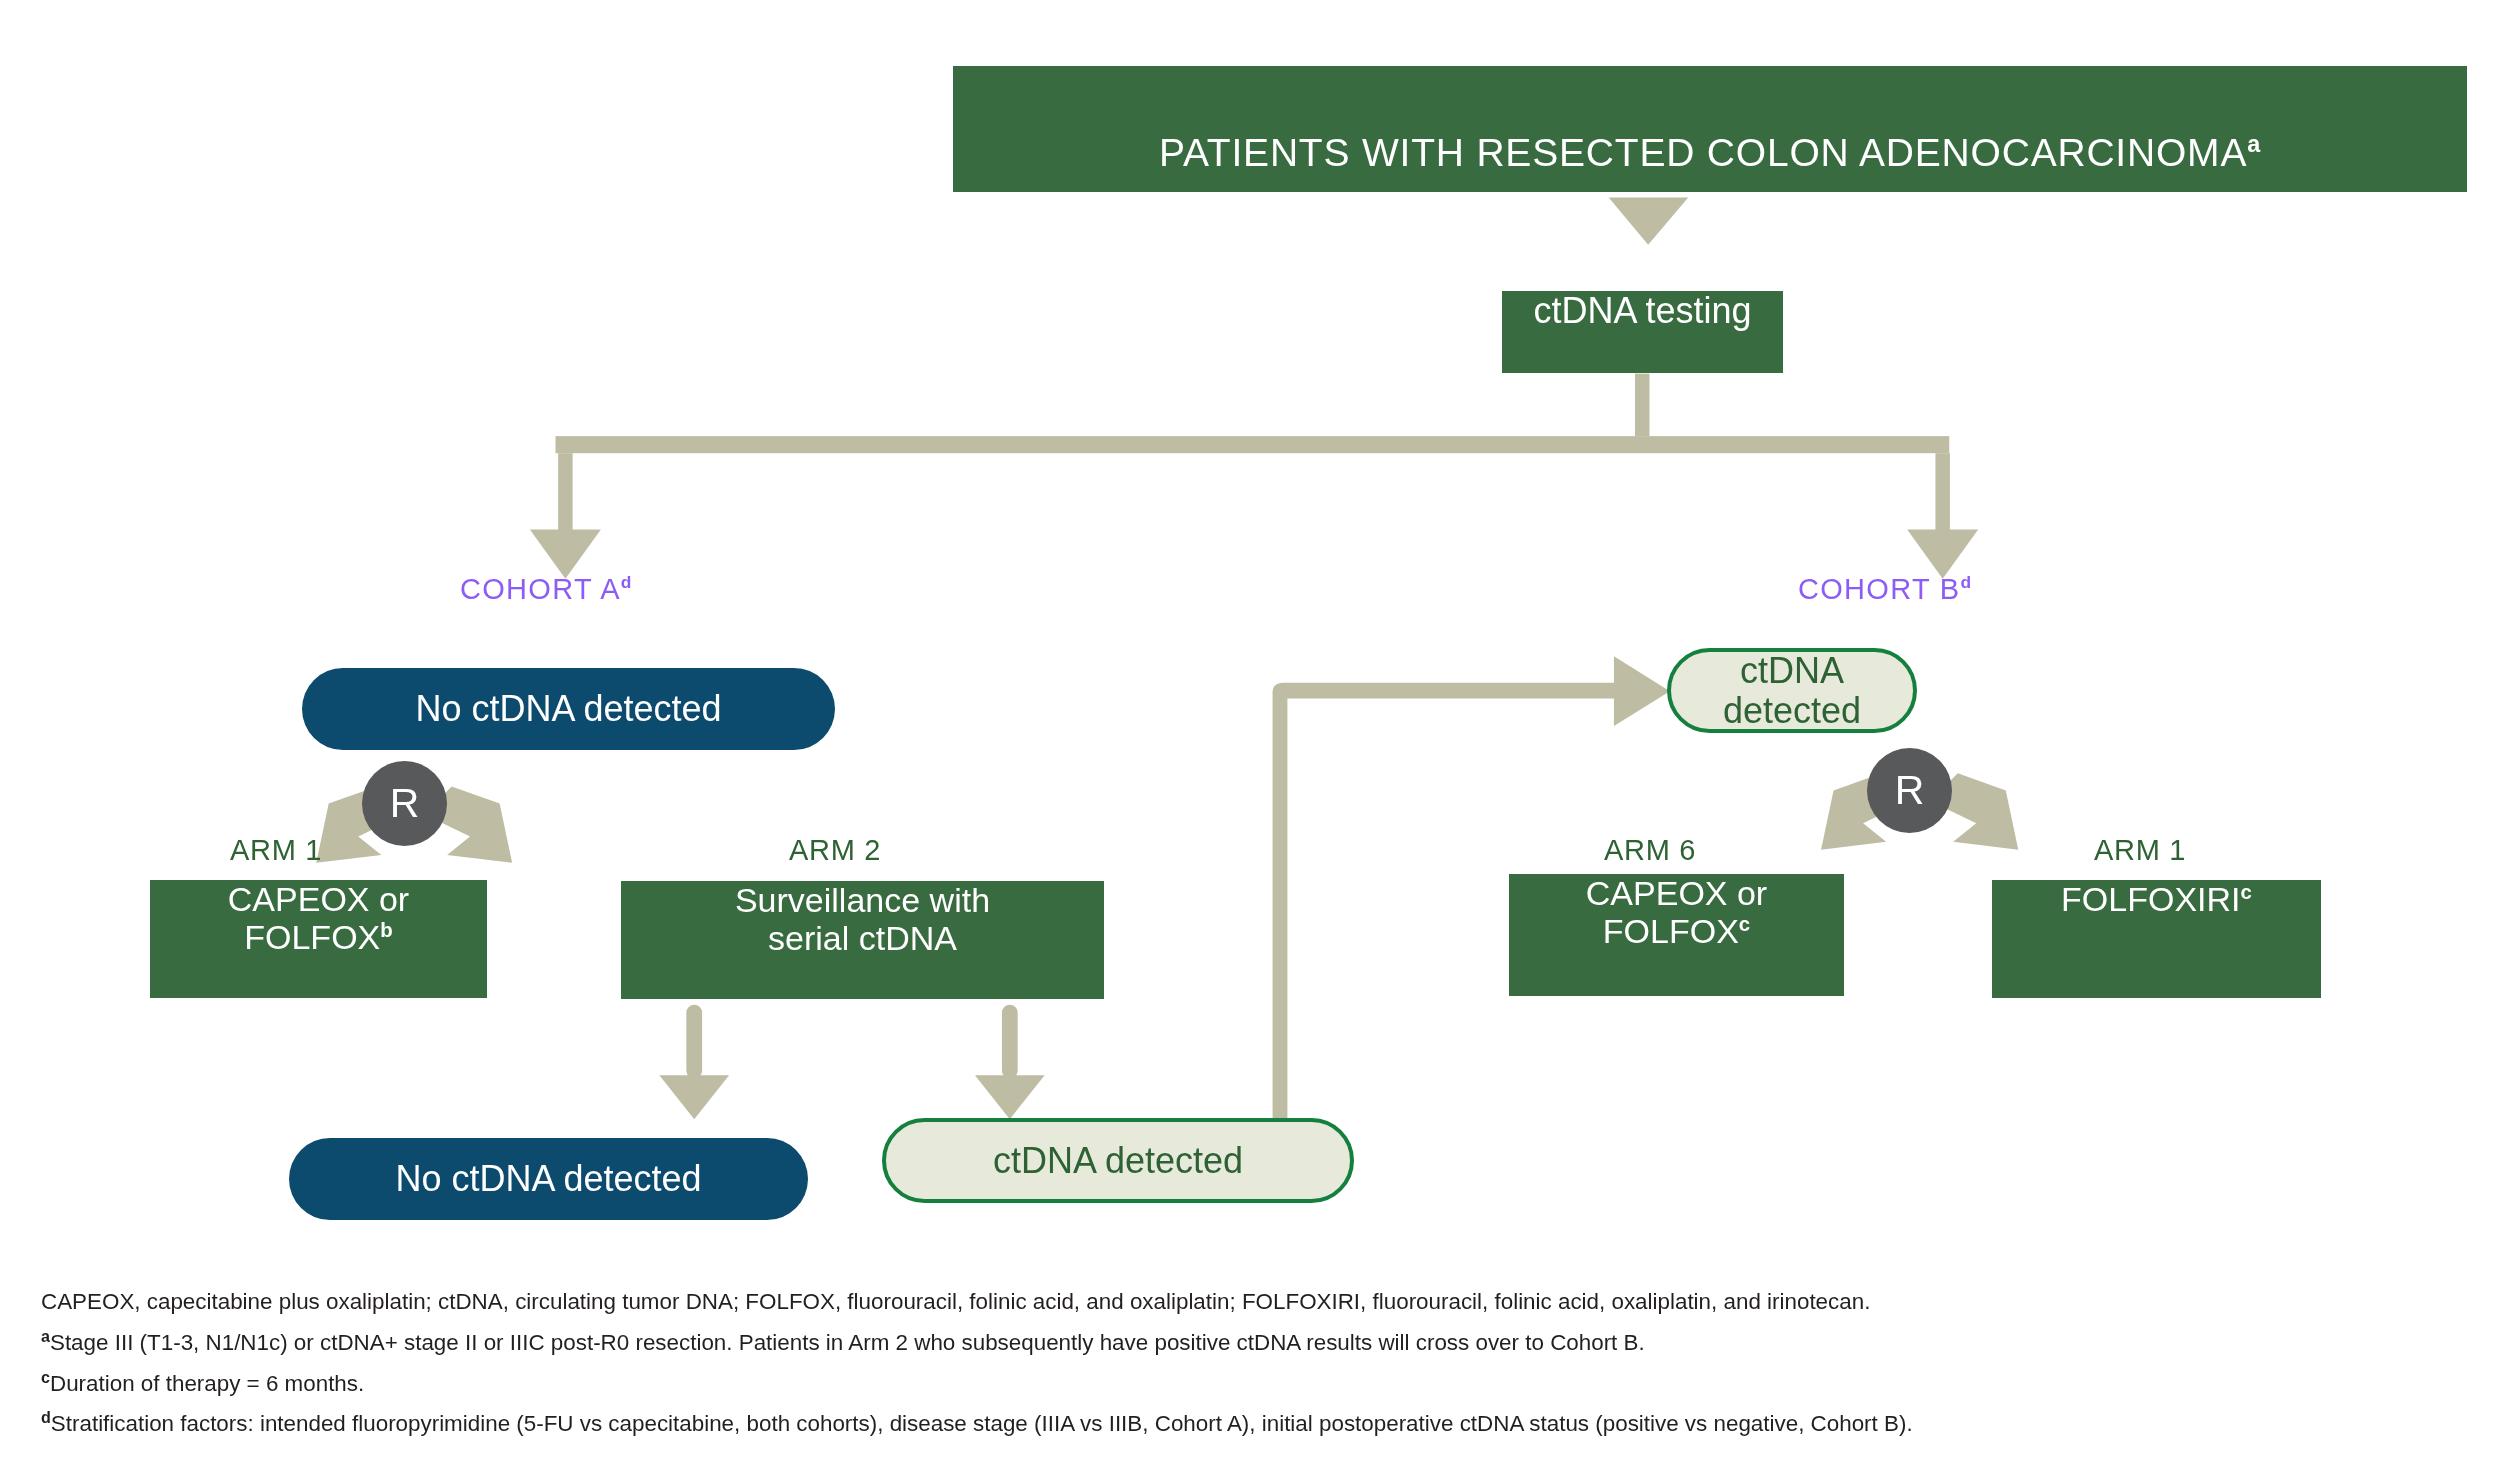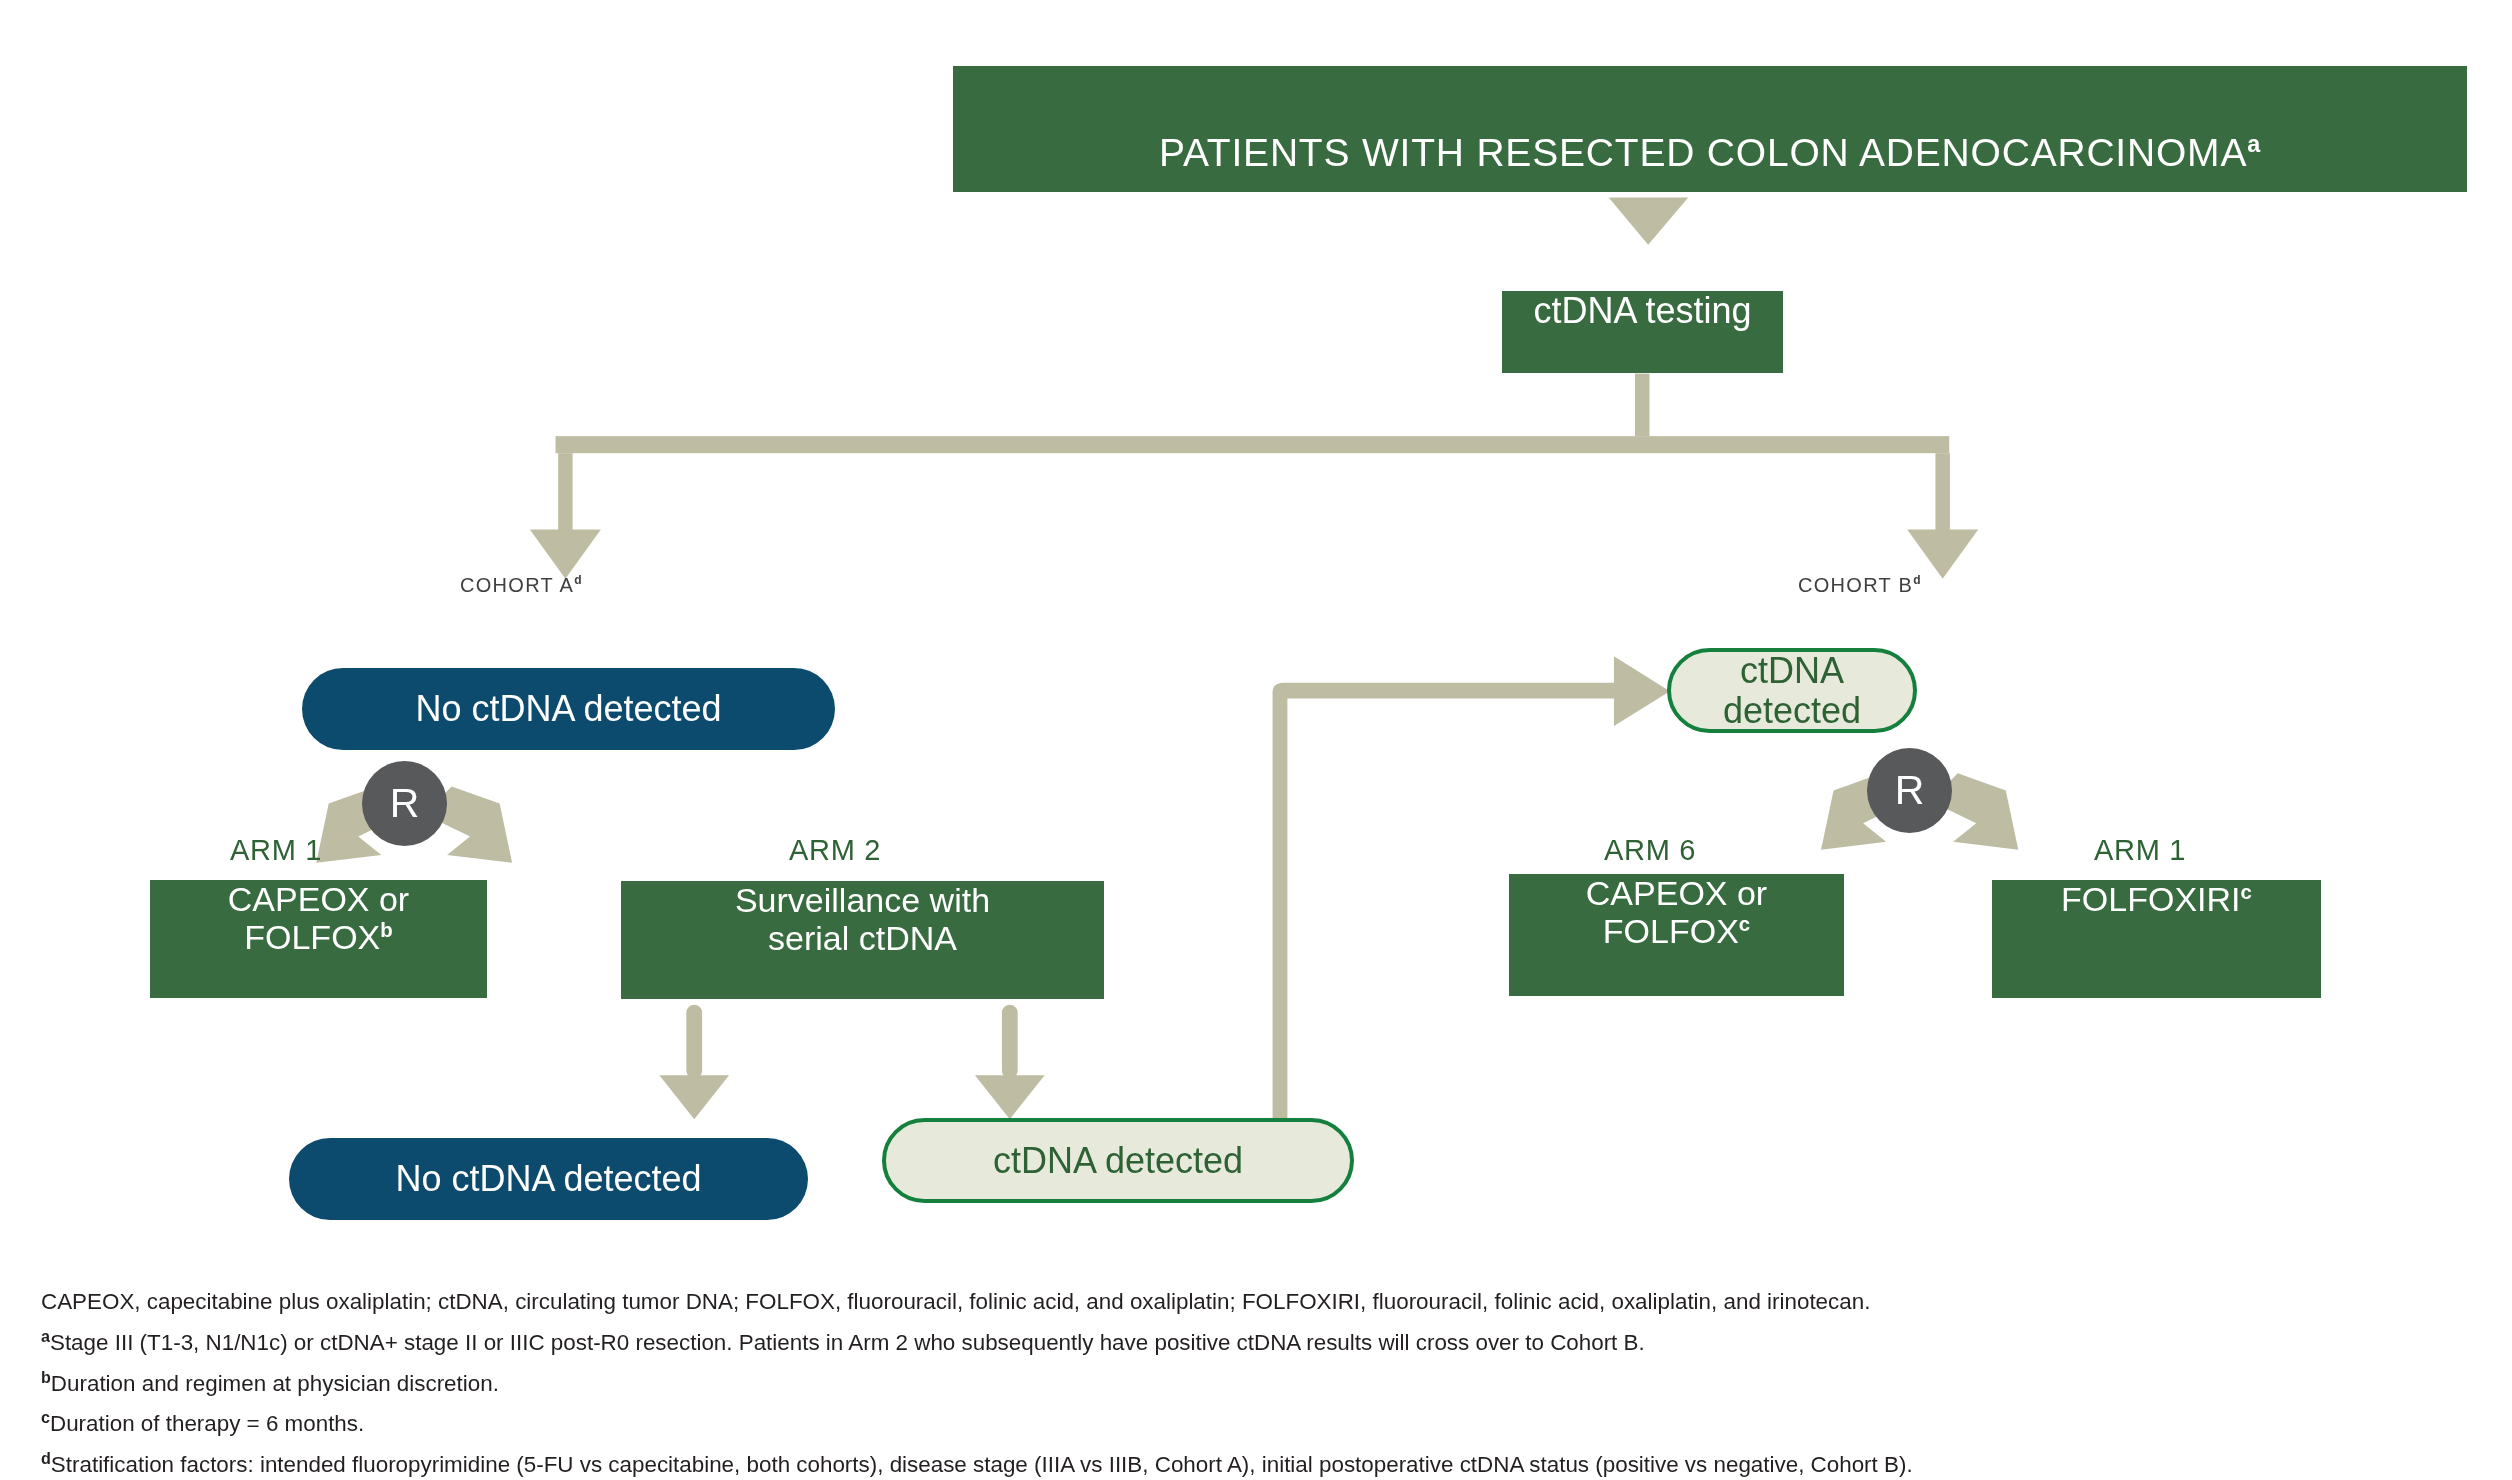--- a/index.html
+++ b/index.html
@@ -39,21 +39,21 @@
   }
   .pill-sage{background:#0c4a6e;color:#ffffff;margin-top:16px;}
   .pill-cream{background:#E7EADB;color:#2E6234;border:4px solid #15803d;}
   #pill-no-ctdna-top{left:302px;top:652px;width:533px;height:82px;font-size:36px;}
   #pill-ctdna-top-right{left:1667px;top:648px;width:250px;height:85px;font-size:36px;}
   #pill-no-ctdna-bottom{left:289px;top:1122px;width:519px;height:82px;font-size:36px;}
   #pill-ctdna-bottom{left:882px;top:1118px;width:472px;height:85px;font-size:36px;}
 
   
   .label-green{
-    color:#404040;font-size:20px;letter-spacing:1.3px;white-space:nowrap;
+    color:#8b5cf6;font-size:29px;letter-spacing:1.3px;white-space:nowrap;
     line-height:1;font-weight:400;
   }
   .arm-label{color:#2E6234;font-size:29px;white-space:nowrap;line-height:1;letter-spacing:0.7px;}
   #cohort-a-label{left:460px;top:575px;}
   #cohort-b-label{left:1798px;top:575px;}
   #arm1-label{left:230px;top:836px;}
   #arm2-label{left:789px;top:836px;}
   #arm3-label{left:1604px;top:836px;}
   #arm4-label{left:2094px;top:836px;}
 
@@ -173,17 +173,16 @@
   <span>No ctDNA detected</span>
 </div>
 
 <div class="abs pill pill-cream" id="pill-ctdna-bottom">
   <span>ctDNA detected</span>
 </div>
 
 <div class="abs" id="footnotes">
   <div class="fn"><span class="fnsup"></span><span>CAPEOX, capecitabine plus oxaliplatin; ctDNA, circulating tumor DNA; FOLFOX, fluorouracil, folinic acid, and oxaliplatin; FOLFOXIRI, fluorouracil, folinic acid, oxaliplatin, and irinotecan.</span></div>
   <div class="fn"><span class="fnsup">a</span><span>Stage III (T1-3, N1/N1c) or ctDNA+ stage II or IIIC post-R0 resection. Patients in Arm 2 who subsequently have positive ctDNA results will cross over to Cohort B.</span></div>
-  <div class="fn"><span class="fnsup">b</span><span>Duration and regimen at physician discretion.</span></div>
   <div class="fn"><span class="fnsup">c</span><span>Duration of therapy = 6 months.</span></div>
   <div class="fn"><span class="fnsup">d</span><span>Stratification factors: intended fluoropyrimidine (5-FU vs capecitabine, both cohorts), disease stage (IIIA vs IIIB, Cohort A), initial postoperative ctDNA status (positive vs negative, Cohort B).</span></div>
 </div>
 
 
 </body></html>

